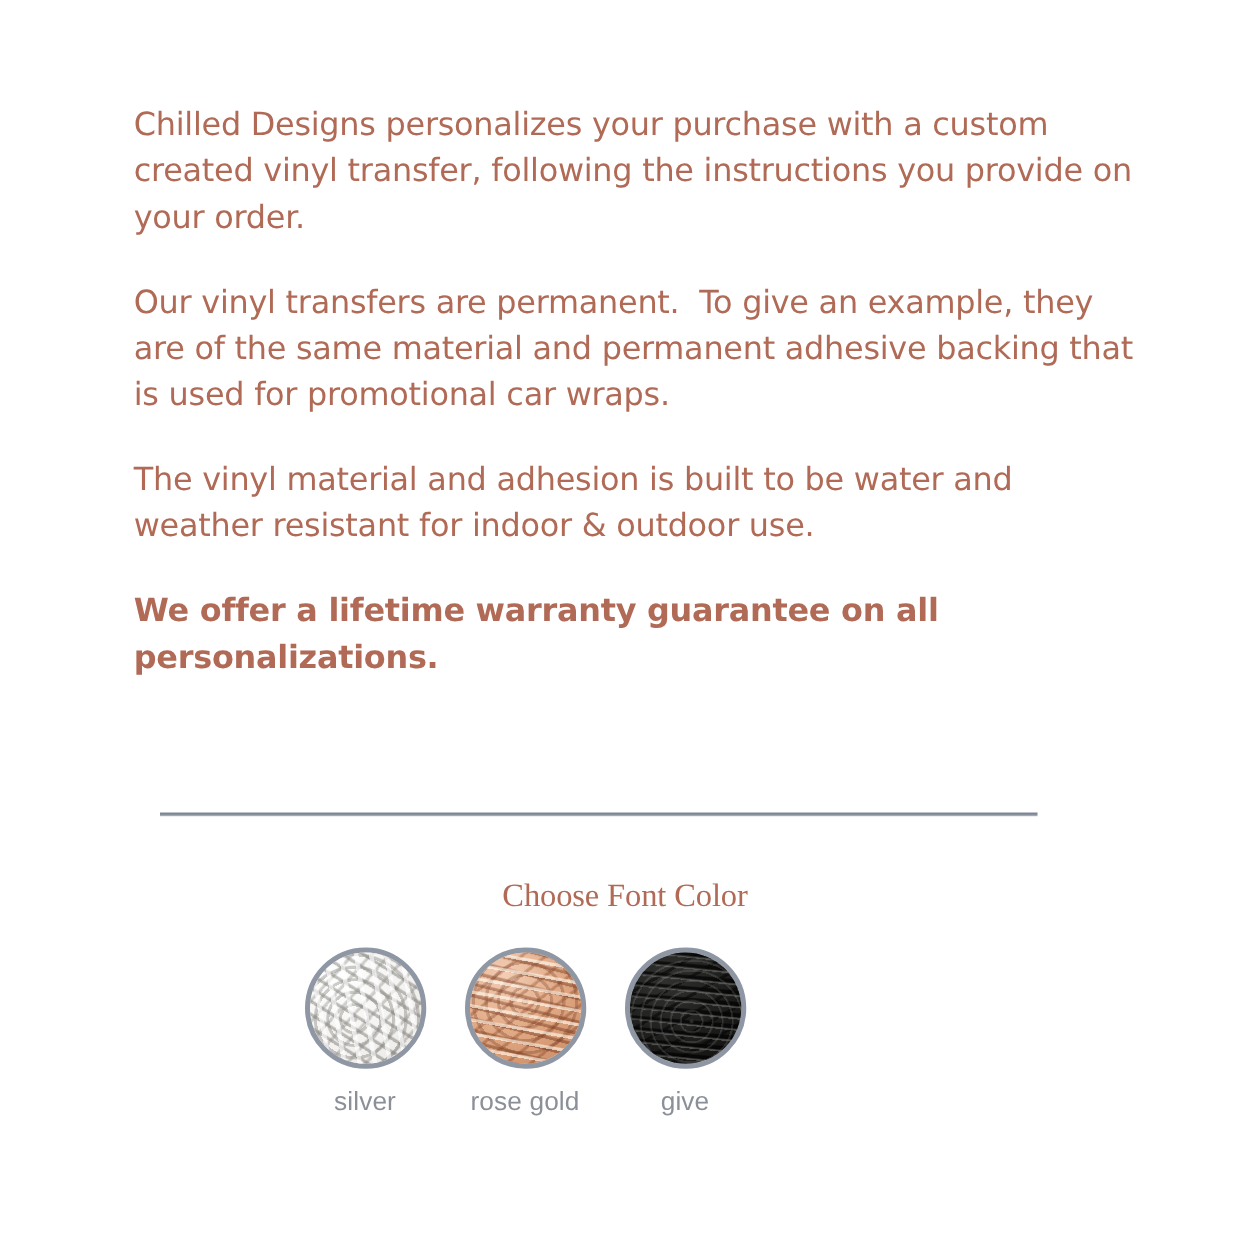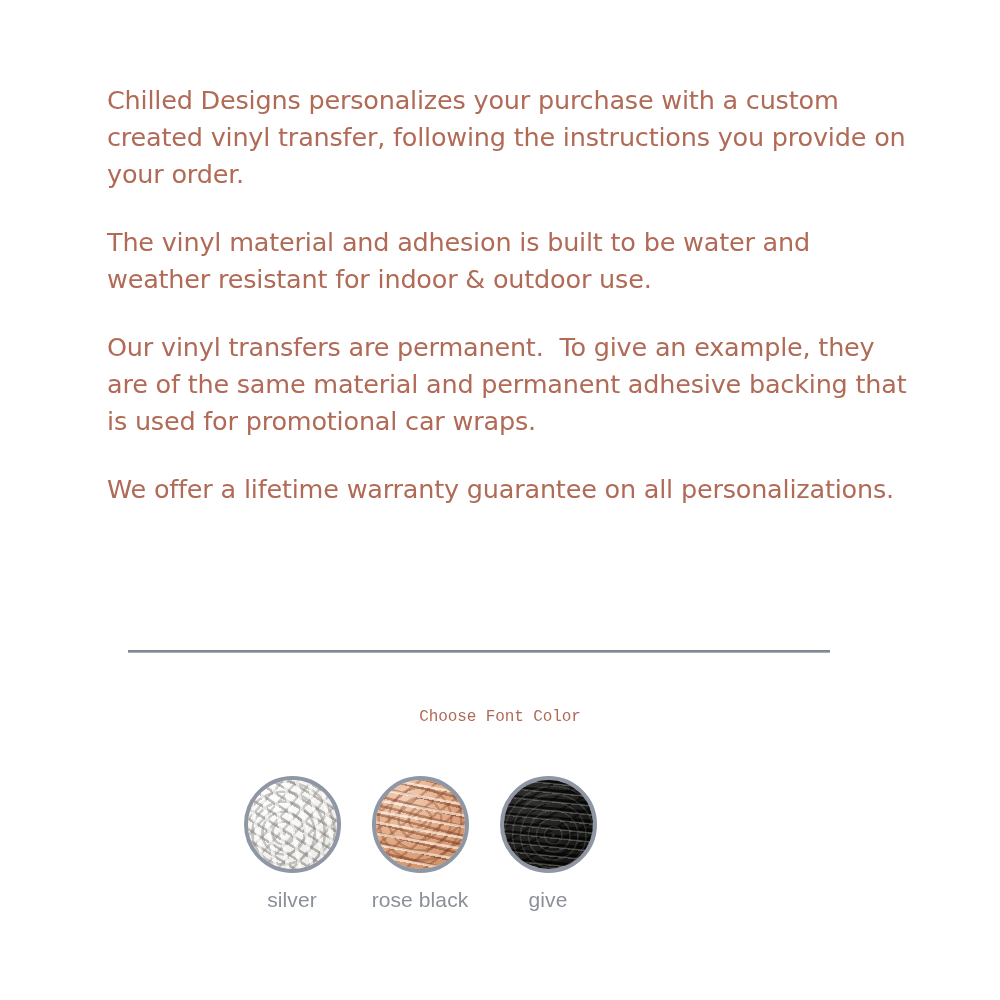--- a/index.html
+++ b/index.html
@@ -33,51 +33,52 @@
     color: #b06a56;
     font-family: "DejaVu Sans", sans-serif;
     font-size: 25.5px;
     line-height: 37px;
     letter-spacing: -0.2px;
     font-weight: 400;
     white-space: pre-wrap;
   }
   .copy p:last-child {
     margin-bottom: 12px;
+    font-weight: bold;
   }
 
   
   .divider {
     position: absolute;
     left: 128px;
     top: 650px;
     width: 702px;
     height: 3px;
     background: linear-gradient(to bottom, #7d8794 0%, #7d8794 45%, #b9c0c8 100%);
   }
 
   
   .chooser-title {
     position: absolute;
     left: 0;
     top: 703px;
     width: 1000px;
     text-align: center;
     color: #b06a56;
-    font-family: Liberation Mono, monospace;
-    font-size: 16px;
+    font-family: Liberation Serif, serif;
+    font-size: 26px;
     line-height: 28px;
     letter-spacing: -0.1px;
   }
 
   
   .swatch-row {
     position: absolute;
     left: 228px;
-    top: 776px;
+    top: 758px;
     width: 515px;
     display: flex;
     justify-content: flex-start;
     align-items: flex-start;
   }
   .swatch {
     width: 128px;
     display: flex;
     flex-direction: column;
     align-items: center;
@@ -120,22 +121,22 @@
     opacity: .7;
   }
 </style>
 </head>
 <body>
 
 <div class="page">
 
   <div class="copy">
     <p>Chilled Designs personalizes your purchase with a custom created vinyl transfer, following the instructions you provide on your order.</p>
+    <p>Our vinyl transfers are permanent.  To give an example, they are of the same material and permanent adhesive backing that is used for promotional car wraps.</p>
     <p>The vinyl material and adhesion is built to be water and weather resistant for indoor &amp; outdoor use.</p>
-    <p>Our vinyl transfers are permanent.  To give an example, they are of the same material and permanent adhesive backing that is used for promotional car wraps.</p>
     <p>We offer a lifetime warranty guarantee on all personalizations.</p>
   </div>
 
   <div class="divider"></div>
 
   <div class="chooser-title">Choose Font Color</div>
 
   <div class="swatch-row">
 
     <div class="swatch">
@@ -161,21 +162,21 @@
           <span class="tex-base" style="background:
               radial-gradient(circle at 35% 25%, #f3cdb4 0%, #e0a883 45%, #c07d55 100%);"></span>
           <span class="tex-a" style="background:
               repeating-linear-gradient(14deg, rgba(120,62,32,.48) 0px, rgba(120,62,32,.48) 2px, rgba(255,255,255,0) 3px, rgba(255,255,255,0) 9px),
               repeating-linear-gradient(-38deg, rgba(138,78,45,.38) 0px, rgba(138,78,45,.38) 2px, rgba(255,255,255,0) 3px, rgba(255,255,255,0) 12px),
               repeating-radial-gradient(circle at 50% 45%, rgba(110,58,30,.30) 0px, rgba(110,58,30,.30) 2px, rgba(255,255,255,0) 3px, rgba(255,255,255,0) 10px);"></span>
           <span class="tex-b" style="background:
               repeating-linear-gradient(10deg, rgba(255,230,210,.95) 0px, rgba(255,230,210,.95) 2px, rgba(255,255,255,0) 3px, rgba(255,255,255,0) 11px);"></span>
         </span>
       </div>
-      <div class="swatch-label">rose black</div>
+      <div class="swatch-label">rose gold</div>
     </div>
 
     <div class="swatch">
       <div class="swatch-disc">
         <span class="tex">
           <span class="tex-base" style="background:
               radial-gradient(circle at 35% 28%, #30302f 0%, #1b1b1a 55%, #0a0a0a 100%);"></span>
           <span class="tex-a" style="background:
               repeating-linear-gradient(5deg, rgba(0,0,0,.85) 0px, rgba(0,0,0,.85) 3px, rgba(255,255,255,0) 4px, rgba(255,255,255,0) 9px),
               repeating-linear-gradient(-30deg, rgba(0,0,0,.6) 0px, rgba(0,0,0,.6) 2px, rgba(255,255,255,0) 3px, rgba(255,255,255,0) 13px);"></span>

